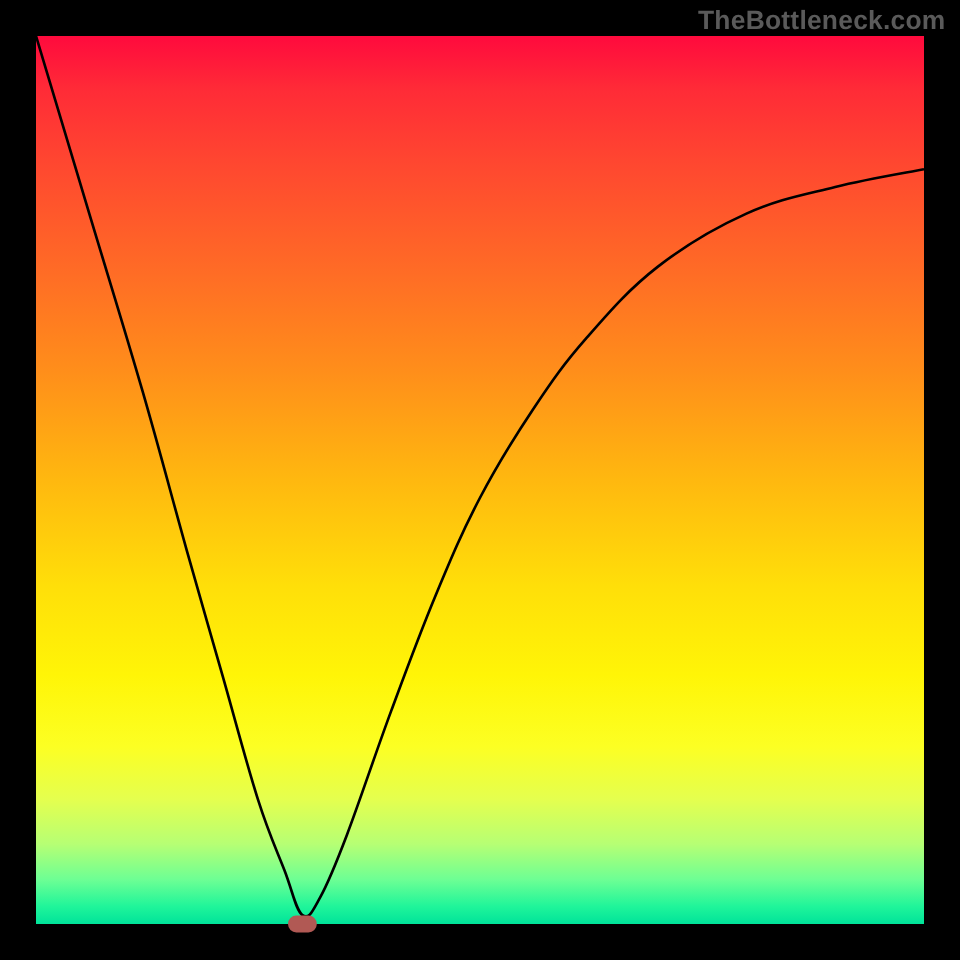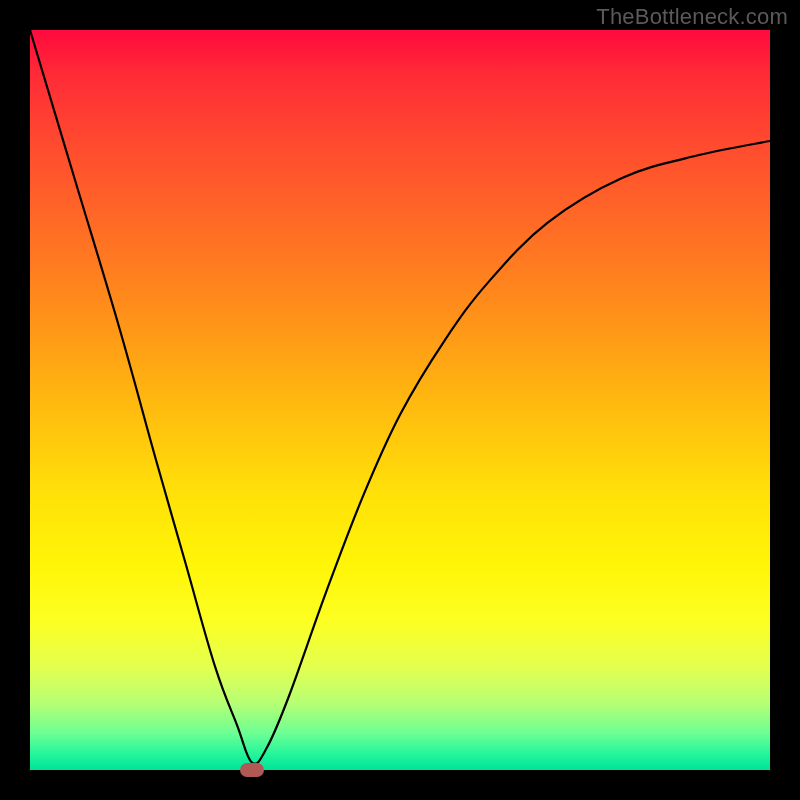--- a/index.html
+++ b/index.html
@@ -16,21 +16,21 @@
     width: 800px;
     height: 800px;
     background: #000000;
   }
   .watermark {
     position: absolute;
     top: 4px;
     right: 12px;
     color: #5a5a5a;
     font-size: 22px;
-    font-weight: 400;
+    font-weight: 700;
     letter-spacing: 0.2px;
     z-index: 20;
     user-select: none;
   }
   .plot-area {
     position: absolute;
     left: 30px;
     top: 30px;
     width: 740px;
     height: 740px;

